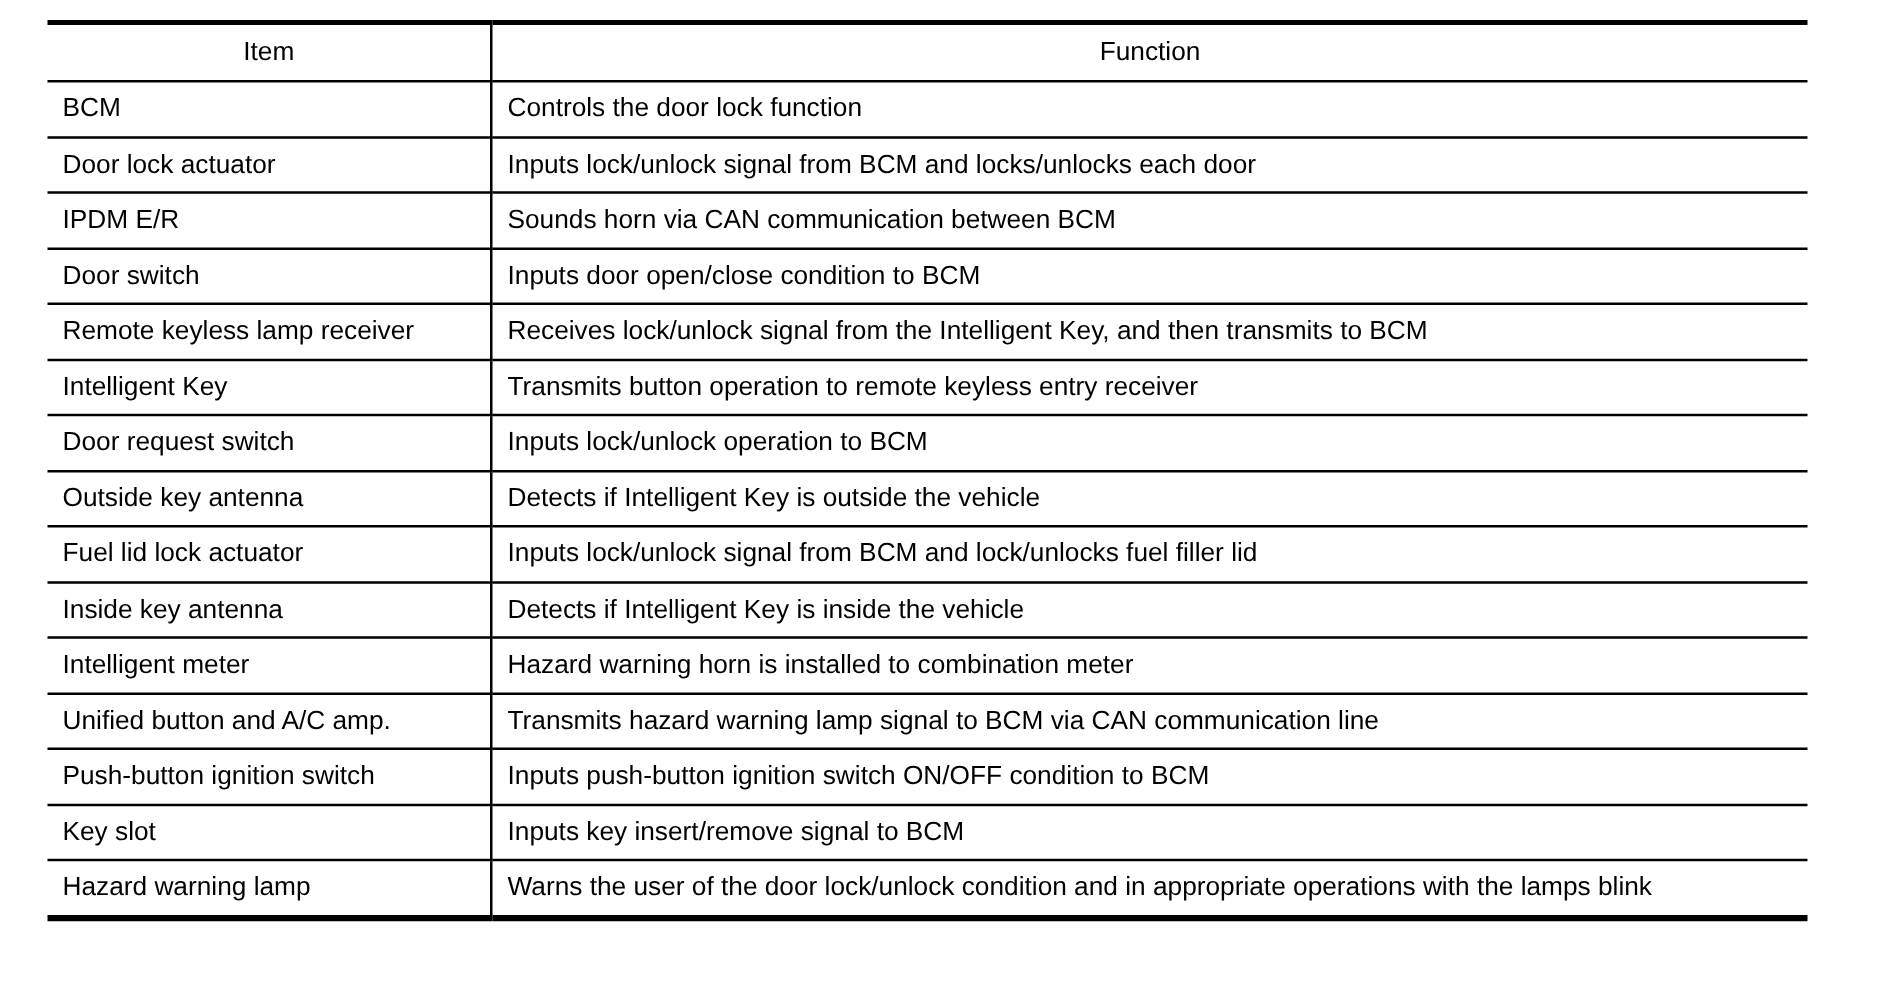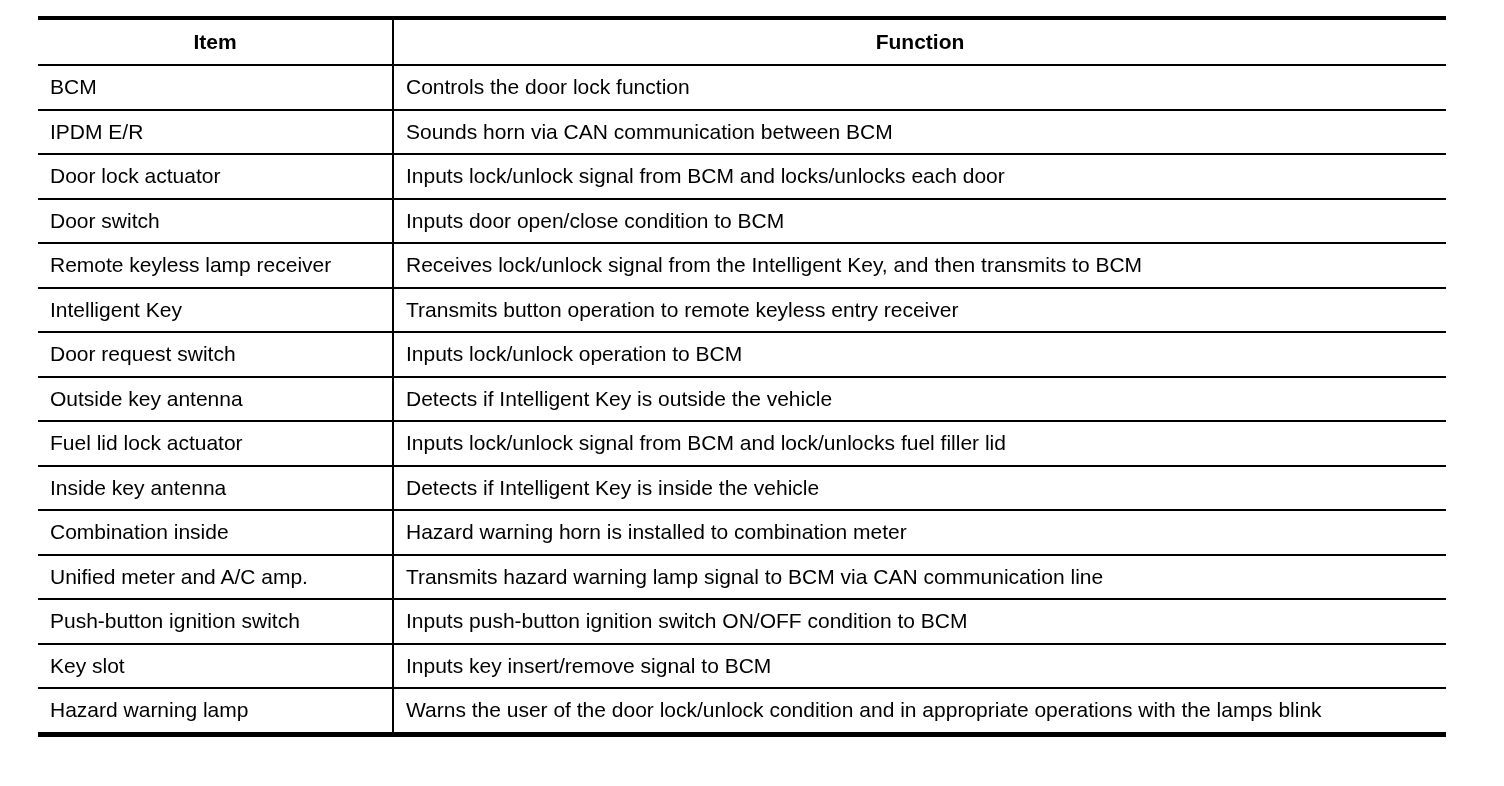--- a/index.html
+++ b/index.html
@@ -40,21 +40,21 @@
 
   table.fn-table col.col-item   { width: 355px; }
   table.fn-table col.col-func   { width: 1053px; }
 
   
   table.fn-table thead tr.header-row > th {
     border-top: 4px solid #000000;
     border-bottom: 2px solid #000000;
     height: 44px;
     padding: 0 8px;
-    font-weight: bold;
+    font-weight: normal;
     font-size: 21px;
     line-height: 1.1;
     text-align: center;
     vertical-align: middle;
   }
 
   table.fn-table thead tr.header-row > th.item-head {
     border-right: 2px solid #000000;
   }
 
@@ -104,36 +104,36 @@
           <tr class="data-row">
             <td class="cell-item">
               <span class="cell-text">BCM</span>
             </td>
             <td class="cell-function">
               <span class="cell-text">Controls the door lock function</span>
             </td>
           </tr>
           <tr class="data-row">
             <td class="cell-item">
+              <span class="cell-text">Door lock actuator</span>
+            </td>
+            <td class="cell-function">
+              <span class="cell-text">Inputs lock/unlock signal from BCM and locks/unlocks each door</span>
+            </td>
+          </tr>
+          <tr class="data-row">
+            <td class="cell-item">
               <span class="cell-text">IPDM E/R</span>
             </td>
             <td class="cell-function">
               <span class="cell-text">Sounds horn via CAN communication between BCM</span>
             </td>
           </tr>
           <tr class="data-row">
             <td class="cell-item">
-              <span class="cell-text">Door lock actuator</span>
-            </td>
-            <td class="cell-function">
-              <span class="cell-text">Inputs lock/unlock signal from BCM and locks/unlocks each door</span>
-            </td>
-          </tr>
-          <tr class="data-row">
-            <td class="cell-item">
               <span class="cell-text">Door switch</span>
             </td>
             <td class="cell-function">
               <span class="cell-text">Inputs door open/close condition to BCM</span>
             </td>
           </tr>
           <tr class="data-row">
             <td class="cell-item">
               <span class="cell-text">Remote keyless lamp receiver</span>
             </td>
@@ -176,29 +176,29 @@
           <tr class="data-row">
             <td class="cell-item">
               <span class="cell-text">Inside key antenna</span>
             </td>
             <td class="cell-function">
               <span class="cell-text">Detects if Intelligent Key is inside the vehicle</span>
             </td>
           </tr>
           <tr class="data-row">
             <td class="cell-item">
-              <span class="cell-text">Combination inside</span>
+              <span class="cell-text">Intelligent meter</span>
             </td>
             <td class="cell-function">
               <span class="cell-text">Hazard warning horn is installed to combination meter</span>
             </td>
           </tr>
           <tr class="data-row">
             <td class="cell-item">
-              <span class="cell-text">Unified meter and A/C amp.</span>
+              <span class="cell-text">Unified button and A/C amp.</span>
             </td>
             <td class="cell-function">
               <span class="cell-text">Transmits hazard warning lamp signal to BCM via CAN communication line</span>
             </td>
           </tr>
           <tr class="data-row">
             <td class="cell-item">
               <span class="cell-text">Push-button ignition switch</span>
             </td>
             <td class="cell-function">

